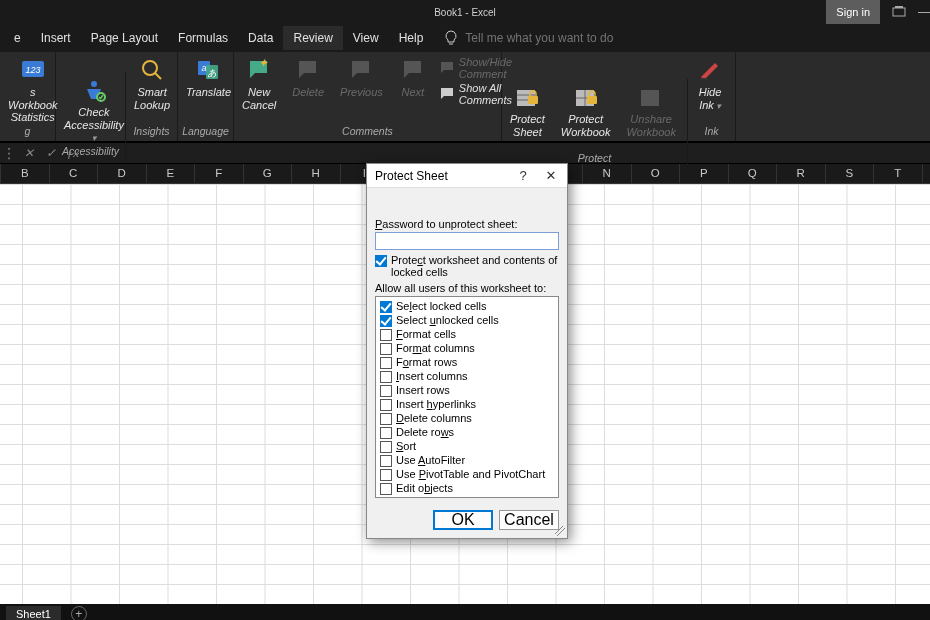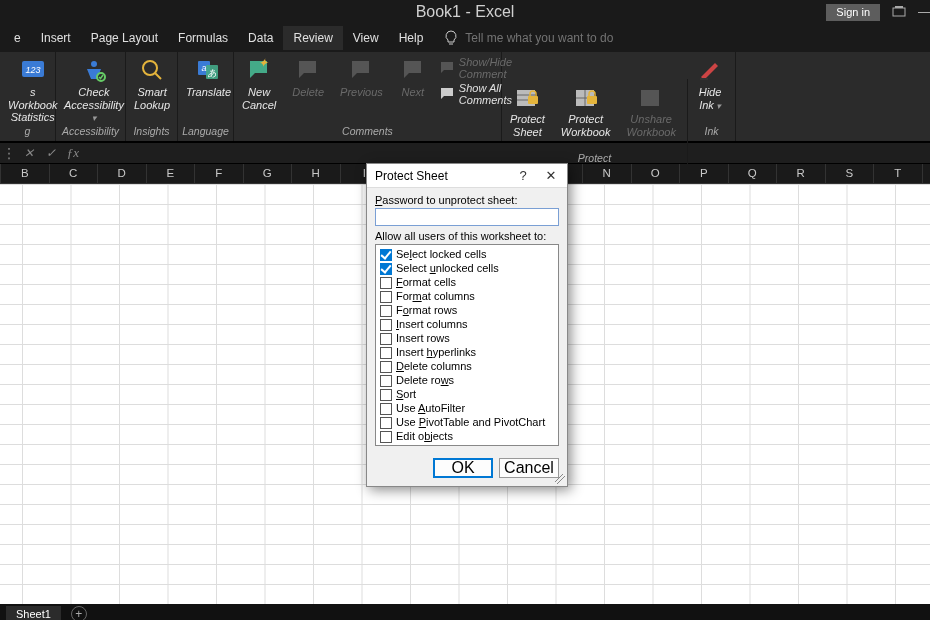--- a/index.html
+++ b/index.html
@@ -1,21 +1,21 @@
 <!DOCTYPE html>
 <html><head>
 <meta charset="utf-8">
 <style>
   * { box-sizing: border-box; margin: 0; padding: 0; }
   html, body { width: 930px; height: 620px; font-family: "Segoe UI", sans-serif; font-size: 12px; color: #fff; background: #1a1a1a; overflow: hidden; user-select: none; }
   
   .titlebar { height: 24px; background: #1a1a1a; display: flex; align-items: center; position: relative; }
-  .titlebar .title { position: absolute; left: 50%; transform: translateX(-50%); font-size: 16px; color: #d0d0d0; }
+  .titlebar .title { position: absolute; left: 50%; transform: translateX(-50%); font-size: 10px; color: #d0d0d0; }
   .titlebar .right { margin-left: auto; display: flex; align-items: center; gap: 12px; height: 100%; }
-  .signin { background: #5d5d5d; color: #fff; padding: 2px 10px; font-size: 11px; border: none; height: 17px; display:flex; align-items:center; }
+  .signin { background: #5d5d5d; color: #fff; padding: 2px 10px; font-size: 11px; border: none; height: 24px; display:flex; align-items:center; }
   .winicon { width: 14px; height: 14px; border: 1px solid #aaa; }
   .mindash { width: 12px; height: 1px; background: #aaa; }
   
   .tabs { height: 28px; background: #1a1a1a; display:flex; align-items:center; padding-left:4px; gap:0; }
   .tab { padding: 5px 10px; font-size: 12px; color: #e0e0e0; cursor: pointer; }
   .tab.active { background: #2b2b2b; }
   .tellbulb { width:16px;height:16px; display:flex;align-items:center;justify-content:center; margin-left:10px;}
   .tellbulb svg{width:16px;height:16px;}
   .telltext{ color:#737373; font-size:12px; padding:0 6px; }
   
@@ -56,21 +56,21 @@
   
   .sheettabs{ height:20px; background:#111; display:flex; align-items:center; padding:0 6px; gap:10px; color:#ccc; font-size:11px;}
   .sheettab{ background:#2b2b2b; padding:2px 10px; color:#fff;}
   .addsheet{ width:16px;height:16px;border:1px solid #666;border-radius:50%; display:flex;align-items:center;justify-content:center; color:#aaa; font-size:12px; line-height:1;}
   
   .dlg-back{ position:absolute; inset:0; pointer-events:none;}
   .dialog{ position:absolute; left:366px; top:163px; width:202px; background:#f0f0f0; border:1px solid #888; box-shadow:3px 3px 12px rgba(0,0,0,.45); color:#000; pointer-events:auto;}
   .dlg-title{ height:24px; display:flex; align-items:center; padding:0 8px; font-size:12px; background:#fff; border-bottom:1px solid #ddd;}
   .dlg-title .sp{ margin-left:auto; display:flex; gap:12px;}
   .dlg-title .hb{ cursor:pointer; font-size:13px; color:#333; width:16px; text-align:center;}
-  .dlg-body{ padding:6px 8px 4px 8px; font-size:11px; background:#f0f0f0;}
+  .dlg-body{ padding:6px 8px 4px 8px; font-size:11px; background:#f0f0f0;margin-top:24px;}
   .dlg-body .lab{ margin-bottom:2px;}
   .pwd{ width:100%; height:18px; border:1px solid #7a9fd4; font-size:11px; padding:0 2px; outline:none; background:#fff;}
   .ck{ display:flex; align-items:flex-start; gap:4px; margin-top:4px;}
   .cb{ appearance:none; width:12px;height:12px; border:1px solid #555; background:#fff; margin-top:1px; position:relative; flex-shrink:0;}
   .cb:checked{ background:#0078d4; border-color:#0078d4;}
   .cb:checked::after{ content:""; position:absolute; left:2px; top:-1px; width:4px; height:8px; border:solid #fff; border-width:0 2px 2px 0; transform:rotate(40deg);}
   .permlist{ border:1px solid #888; background:#fff; height:202px; overflow:auto; padding:2px 4px; margin-top:2px;}
   .permlist .ck{ margin-top:1px;}
   .dlg-foot{ display:flex; justify-content:flex-end; gap:6px; padding:8px;}
   .dbtn{ min-width:60px; height:20px; font-size:16px; border:1px solid #999; background:#fdfdfd; cursor:pointer;}
@@ -127,21 +127,21 @@
               <rect x="2" y="4" width="22" height="16" rx="2" fill="#3a7bd5"></rect>
               <text x="13" y="16" font-size="9" fill="#fff" text-anchor="middle" font-family="sans-serif">123</text>
             </svg>
           </span>
         <span class="lbl"><span>s Workbook</span><br><span>Statistics</span></span>
       </div>
     </div>
     <div class="group-label">g</div>
   </div>
 
-  <div class="group" style="width:70px;">
+  <div class="group" style="width:70px;margin-top:20px;">
     <div class="group-btns">
       <div class="rbtn">
         <span class="ico">
             <svg viewBox="0 0 26 26">
               <circle cx="13" cy="7" r="3" fill="#3a7bd5"></circle>
               <path d="M6 12h14l-4 10h-6z" fill="#3a7bd5"></path>
               <circle cx="20" cy="20" r="4" fill="none" stroke="#6c6" stroke-width="2"></circle>
               <path d="M18 20l1.5 1.5L22 18" stroke="#6c6" stroke-width="1.5" fill="none"></path>
             </svg>
           </span>
@@ -340,20 +340,24 @@
     <div class="dlg-title">
       <span>Protect Sheet</span>
       <span class="sp">
         <span class="hb">?</span>
         <span class="hb">✕</span>
       </span>
     </div>
     <div class="dlg-body">
       <div class="lab"><u class="ak">P</u><span id="pwdlab">assword to unprotect sheet:</span></div>
       <input class="pwd" type="text" style="">
+      <label class="ck">
+        <input type="checkbox" class="cb" checked="" style="">
+        <span id="mainck">Prote<u class="ak">c</u>t worksheet and contents of locked cells</span>
+      </label>
       <div class="lab" style="margin-top:4px;" id="allowlab">Allow all users of this worksheet to:</div>
       <div class="permlist" id="permlist">
           <label class="ck">
             <input type="checkbox" class="cb" checked="" style="">
             <span>Se<u class="ak">l</u>ect locked cells</span>
           </label>
           <label class="ck">
             <input type="checkbox" class="cb" checked="" style="">
             <span>Select <u class="ak">u</u>nlocked cells</span>
           </label>

